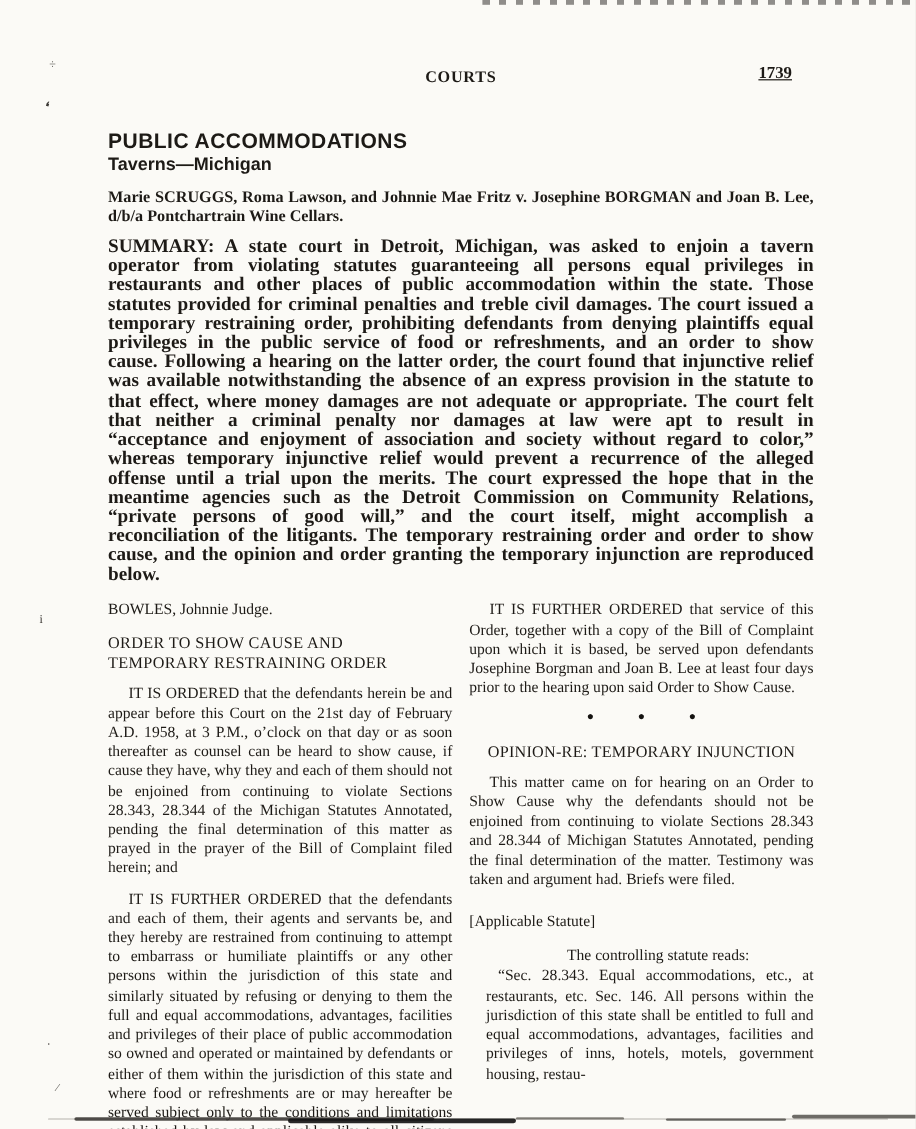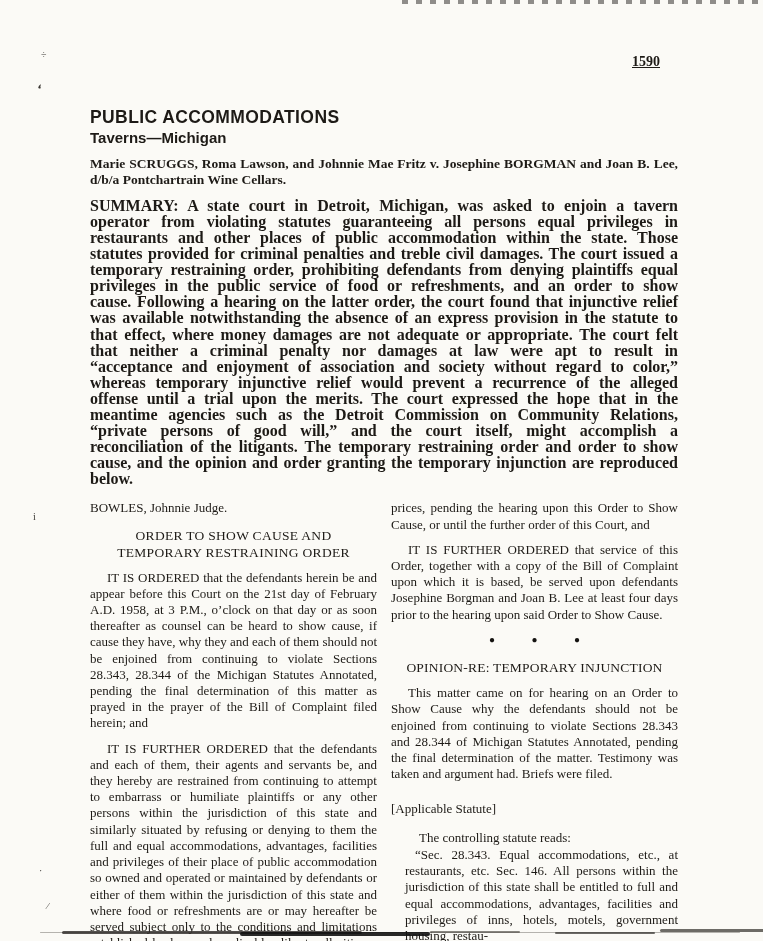--- a/index.html
+++ b/index.html
@@ -42,34 +42,34 @@
   }
   .court-line{margin-top:7px;font-size:13.5px;line-height:16px;}
   .summary{
     margin-top:9px;font-size:16px;line-height:16.1px;
     font-weight:bold;text-align:justify;word-spacing:1.5px;
   }
   
   .cols{display:flex;gap:14px;margin-top:13px;font-size:13px;line-height:16.2px;}
   .col{width:287px;text-align:justify;}
   .judge-line{margin-bottom:10px;}
-  .order-heading{text-align:center;margin-bottom:9px;letter-spacing:.3px;font-size:13.5px;line-height:17px;}
+  .order-heading{text-align:left;margin-bottom:9px;letter-spacing:.3px;font-size:13.5px;line-height:17px;}
   .para{text-indent:17px;margin:0 0 9px 0;}
   .para-cont{text-indent:0;margin:0 0 9px 0;}
   .date-line{margin:0 0 2px 0;}
   .sep-dots{
     text-align:center;font-size:10px;letter-spacing:0;word-spacing:34px;
     margin:2px 0 12px 0;color:#141210;
   }
   .opinion-heading{
     text-align:center;letter-spacing:.2px;font-size:13.5px;
     margin:0 0 9px 0;
   }
   .statute-label{margin:19px 0 12px 0;text-indent:0;}
-  .statute-intro{margin:0 0 1px 28px;text-align:left;}
+  .statute-intro{margin:0 0 1px 28px;text-align:center;}
   .statute-quote{margin:0 0 0 14px;text-indent:10px;text-align:justify;}
   
   .mark{position:absolute;color:#3a3733;font-size:10px;line-height:10px;}
   .smudge{position:absolute;border-radius:2px;}
 </style>
 </head>
 <body>
 
 <div class="page">
 
@@ -77,21 +77,22 @@
 
   <div class="mark" style="left:41px;top:50px;">÷</div>
   <div class="mark" style="left:37px;top:84px;font-size:12px;transform:rotate(18deg);">❛</div>
   <div class="mark" style="left:33px;top:512px;">i</div>
   <div class="mark" style="left:39px;top:866px;">·</div>
   <div class="mark" style="left:47px;top:901px;font-size:9px;">⁄</div>
 
   <div class="content">
 
     <div class="runhead">
-      <div class="rh-page">1590</div>
+      <div class="rh-title">COURTS</div>
+      <div class="rh-page">1739</div>
     </div>
 
     <div class="main-title">PUBLIC ACCOMMODATIONS</div>
     <div class="sub-title">Taverns—Michigan</div>
     <div class="case-name">Marie SCRUGGS, Roma Lawson, and Johnnie Mae Fritz v. Josephine BORGMAN and Joan B. Lee, d/b/a Pontchartrain Wine Cellars.</div>
 
     <div class="summary"><span>SUMMARY:</span><span> A state court in Detroit, Michigan, was asked to enjoin a tavern operator from violating statutes guaranteeing all persons equal privileges in restaurants and other places of public accommodation within the state.  Those statutes provided for criminal penalties and treble civil damages.  The court issued a temporary restraining order, prohibiting defendants from denying plaintiffs equal privileges in the public service of food or refreshments, and an order to show cause.  Following a hearing on the latter order, the court found that injunctive relief was available notwithstanding the absence of an express provision in the statute to that effect, where money damages are not adequate or appropriate.  The court felt that neither a criminal penalty nor damages at law were apt to result in “acceptance and enjoyment of association and society without regard to color,” whereas temporary injunctive relief would prevent a recurrence of the alleged offense until a trial upon the merits.  The court expressed the hope that in the meantime agencies such as the Detroit Commission on Community Relations, “private persons of good will,” and the court itself, might accomplish a reconciliation of the litigants.  The temporary restraining order and order to show cause, and the opinion and order granting the temporary injunction are reproduced below.</span></div>
 
     <div class="cols">
 
@@ -99,21 +100,20 @@
         <div class="judge-line">BOWLES, Johnnie Judge.</div>
         <div class="order-heading">
           <div>ORDER TO SHOW CAUSE AND</div>
           <div>TEMPORARY RESTRAINING ORDER</div>
         </div>
         <p class="para">IT IS ORDERED that the defendants herein be and appear before this Court on the 21st day of February A.D. 1958, at 3 P.M., o’clock on that day or as soon thereafter as counsel can be heard to show cause, if cause they have, why they and each of them should not be enjoined from continuing to violate Sections 28.343, 28.344 of the Michigan Statutes Annotated, pending the final determination of this matter as prayed in the prayer of the Bill of Complaint filed herein; and</p>
         <p class="para">IT IS FURTHER ORDERED that the defendants and each of them, their agents and servants be, and they hereby are restrained from continuing to attempt to embarrass or humiliate plaintiffs or any other persons within the jurisdiction of this state and similarly situated by refusing or denying to them the full and equal accommodations, advantages, facilities and privileges of their place of public accommodation so owned and operated or maintained by defendants or either of them within the jurisdiction of this state and where food or refreshments are or may hereafter be served subject only to the conditions and limitations established by law and applicable alike to all citizens with uniform</p>
       </div>
 
       <div class="col">
-        <p class="para-cont">prices, pending the hearing upon this Order to Show Cause, or until the further order of this Court, and</p>
         <p class="para">IT IS FURTHER ORDERED that service of this Order, together with a copy of the Bill of Complaint upon which it is based, be served upon defendants Josephine Borgman and Joan B. Lee at least four days prior to the hearing upon said Order to Show Cause.</p>
         <div class="sep-dots">● ● ●</div>
         <div class="opinion-heading">OPINION-RE: TEMPORARY INJUNCTION</div>
         <p class="para">This matter came on for hearing on an Order to Show Cause why the defendants should not be enjoined from continuing to violate Sections 28.343 and 28.344 of Michigan Statutes Annotated, pending the final determination of the matter.  Testimony was taken and argument had.  Briefs were filed.</p>
         <div class="statute-label">[Applicable Statute]</div>
         <div class="statute-intro">The controlling statute reads:</div>
         <p class="statute-quote">“Sec. 28.343.  Equal accommodations, etc., at restaurants, etc.  Sec. 146.  All persons within the jurisdiction of this state shall be entitled to full and equal accommodations, advantages, facilities and privileges of inns, hotels, motels, government housing, restau-</p>
       </div>
 
     </div>

